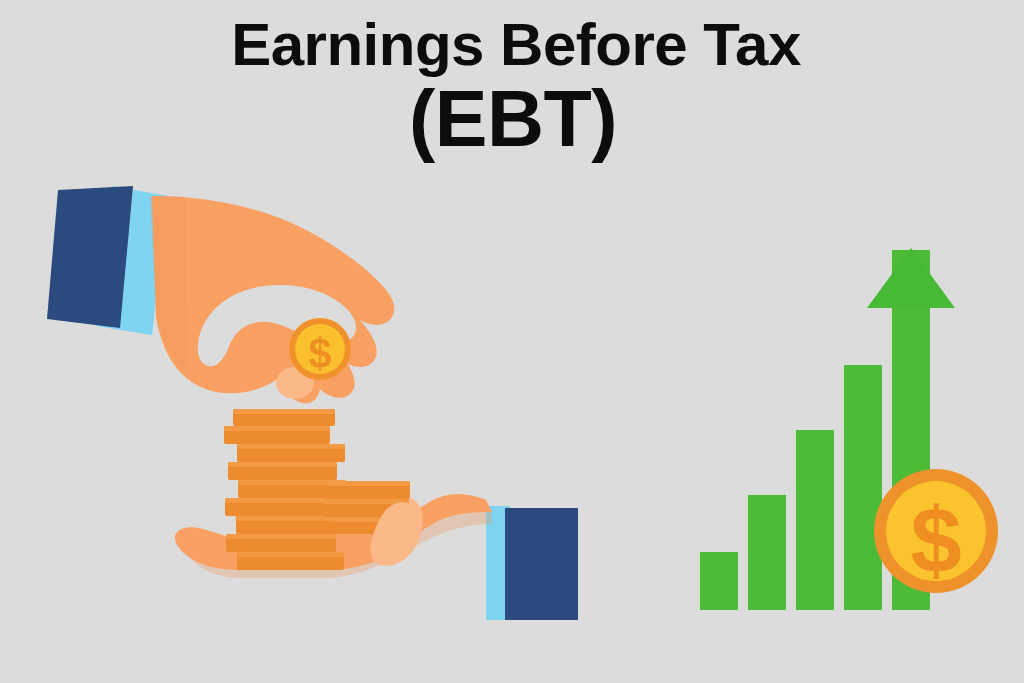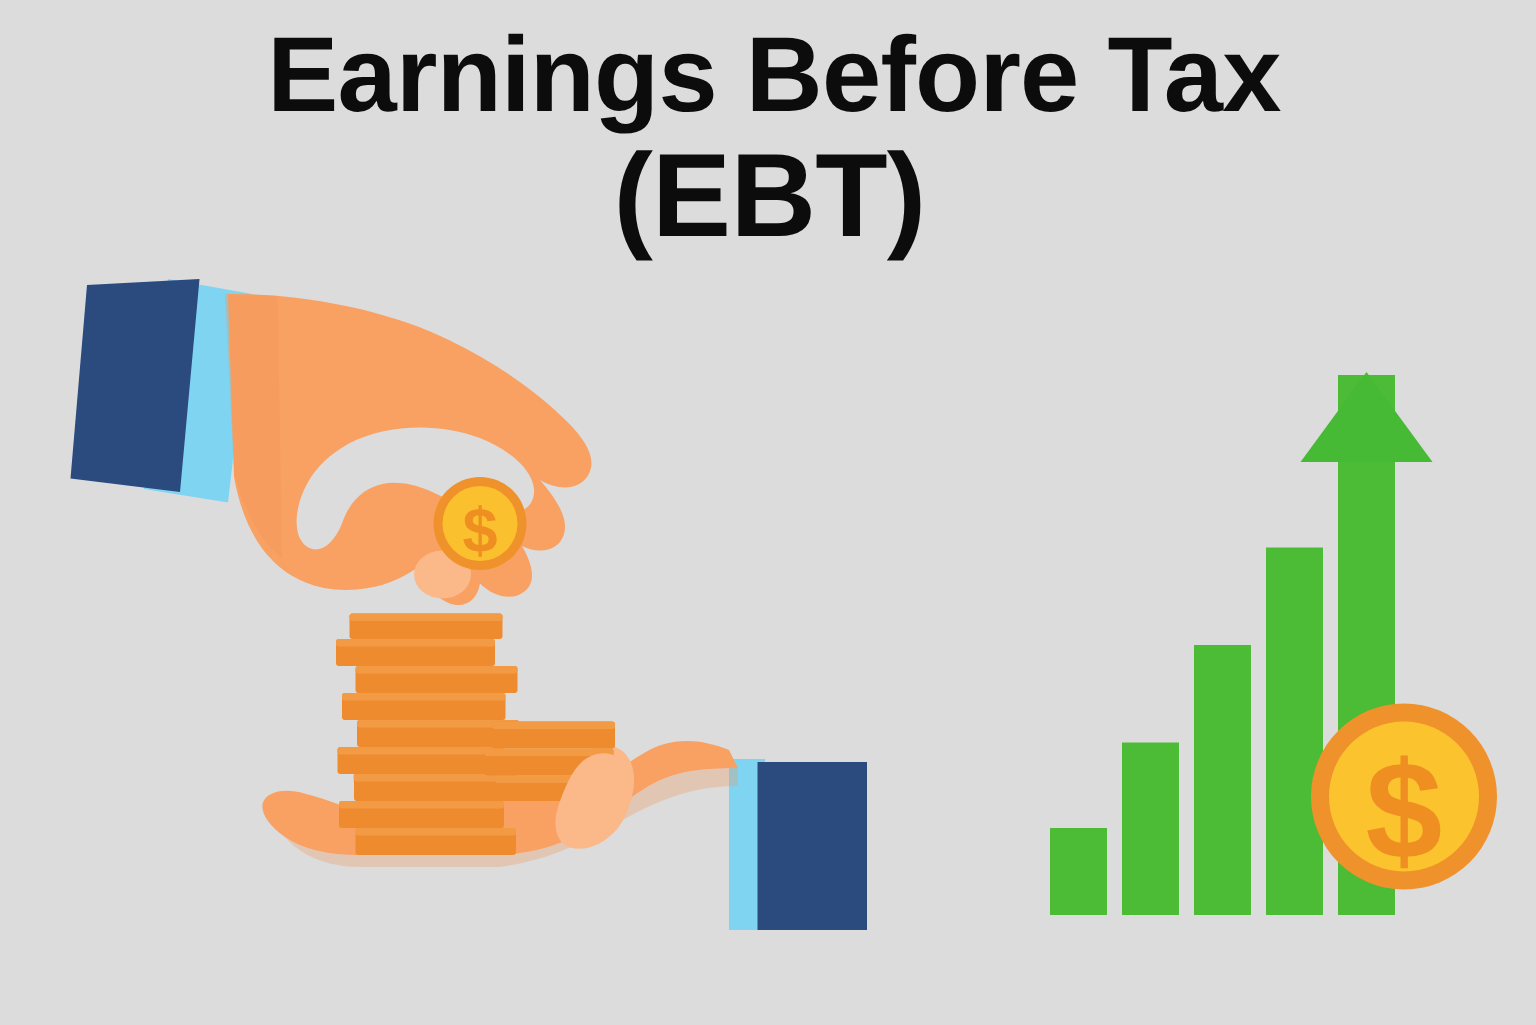--- a/index.html
+++ b/index.html
@@ -30,21 +30,21 @@
   .title-line {
     display: block;
     font-family: "Liberation Sans", sans-serif;
     font-weight: 700;
     color: #0c0c0c;
     letter-spacing: -0.5px;
     line-height: 1.03;
     transform: scaleX(1.0);
   }
   .title-line-1 {
-    font-size: 71px;
+    font-size: 60px;
     padding-left: 8px;
   }
   .title-line-2 {
     font-size: 79px;
     margin-top: 2px;
     padding-left: 2px;
   }
 
   
   .art {

